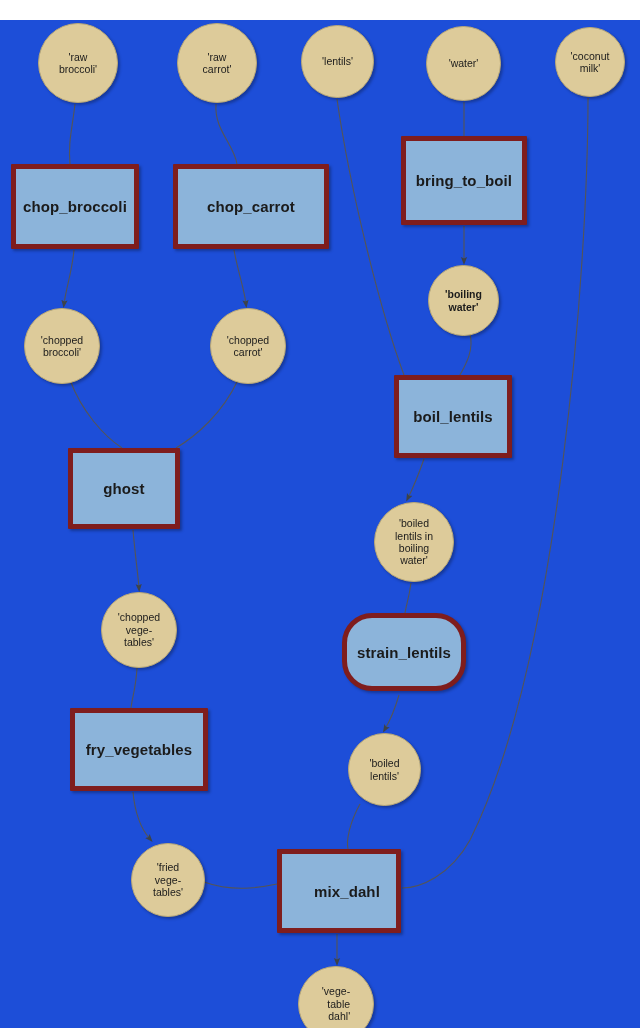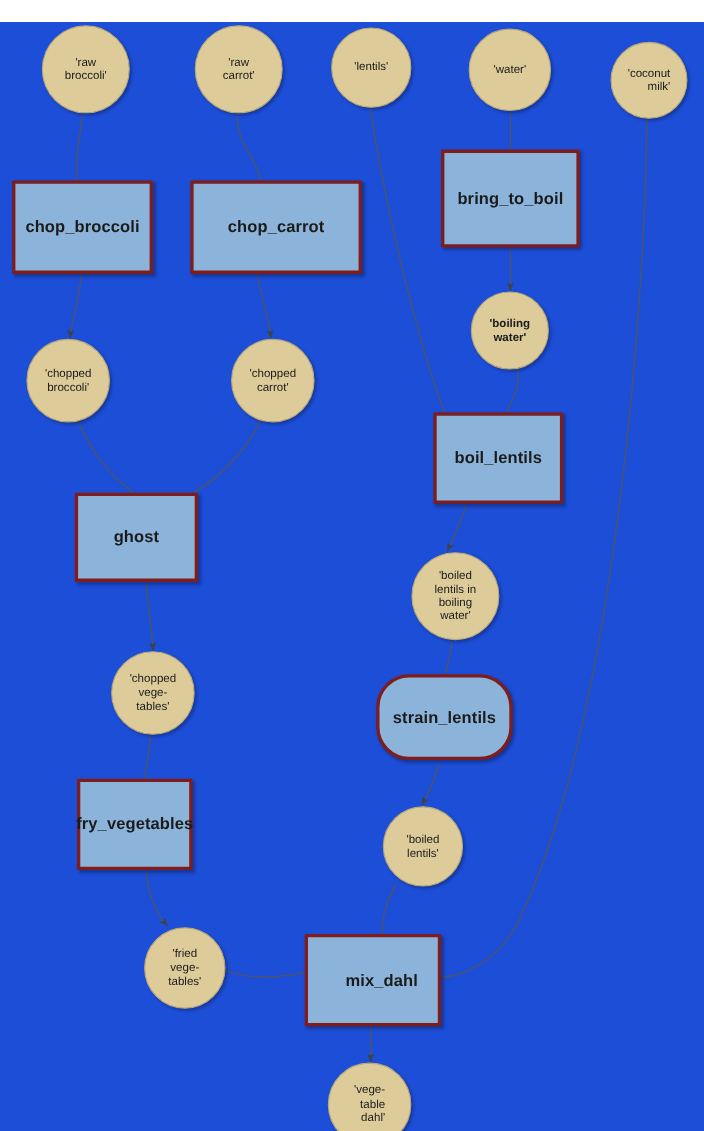--- a/index.html
+++ b/index.html
@@ -31,21 +31,21 @@
     position: absolute;
     box-sizing: border-box;
     display: flex;
     align-items: center;
     justify-content: center;
     text-align: center;
     color: #1b1b1b;
   }
   .node-action {
     background: #8cb4da;
-    border: 3px solid #7f1d1d;
+    border: 5px solid #7f1d1d;
     border-radius: 1px;
     font-weight: bold;
     font-size: 15px;
     letter-spacing: 0.1px;
     box-shadow: 2px 2px 3px rgba(0,0,0,0.30);
     z-index: 3;
   }
   .node-state {
     background: #ddcb9a;
     border: 1px solid #b9a877;
@@ -108,21 +108,21 @@
       <div class="node node-state" style="left: 177px; top: 3px; width: 80px; height: 80px;">
         <span class="lbl">'raw
 carrot'</span>
       </div>
       <div class="node node-state" style="left: 301px; top: 5px; width: 73px; height: 73px;">
         <span class="lbl">'lentils'</span>
       </div>
       <div class="node node-state" style="left: 426px; top: 6px; width: 75px; height: 75px;">
         <span class="lbl">'water'</span>
       </div>
-      <div class="node node-state" style="left: 555px; top: 18px; width: 70px; height: 70px; text-align: right;">
+      <div class="node node-state" style="left: 555px; top: 7px; width: 70px; height: 70px;">
         <span class="lbl">'coconut
 milk'</span>
       </div>
       <div class="node node-action" style="left: 11px; top: 144px; width: 128px; height: 85px;">
         <span class="lbl">chop_broccoli</span>
       </div>
       <div class="node node-action" style="left: 173px; top: 144px; width: 156px; height: 85px;">
         <span class="lbl">chop_carrot</span>
       </div>
       <div class="node node-action" style="left: 401px; top: 116px; width: 126px; height: 89px;">
@@ -153,21 +153,21 @@
 water'</span>
       </div>
       <div class="node node-state" style="left: 101px; top: 572px; width: 76px; height: 76px;">
         <span class="lbl">'chopped
 vege-
 tables'</span>
       </div>
       <div class="node node-action" style="left: 342px; top: 593px; width: 124px; height: 78px; border-radius: 30px;">
         <span class="lbl">strain_lentils</span>
       </div>
-      <div class="node node-action" style="left: 70px; top: 688px; width: 105px; height: 83px;">
+      <div class="node node-action" style="left: 70px; top: 688px; width: 138px; height: 83px;">
         <span class="lbl">fry_vegetables</span>
       </div>
       <div class="node node-state" style="left: 348px; top: 713px; width: 73px; height: 73px;">
         <span class="lbl">'boiled
 lentils'</span>
       </div>
       <div class="node node-state" style="left: 131px; top: 823px; width: 74px; height: 74px;">
         <span class="lbl">'fried
 vege-
 tables'</span>

